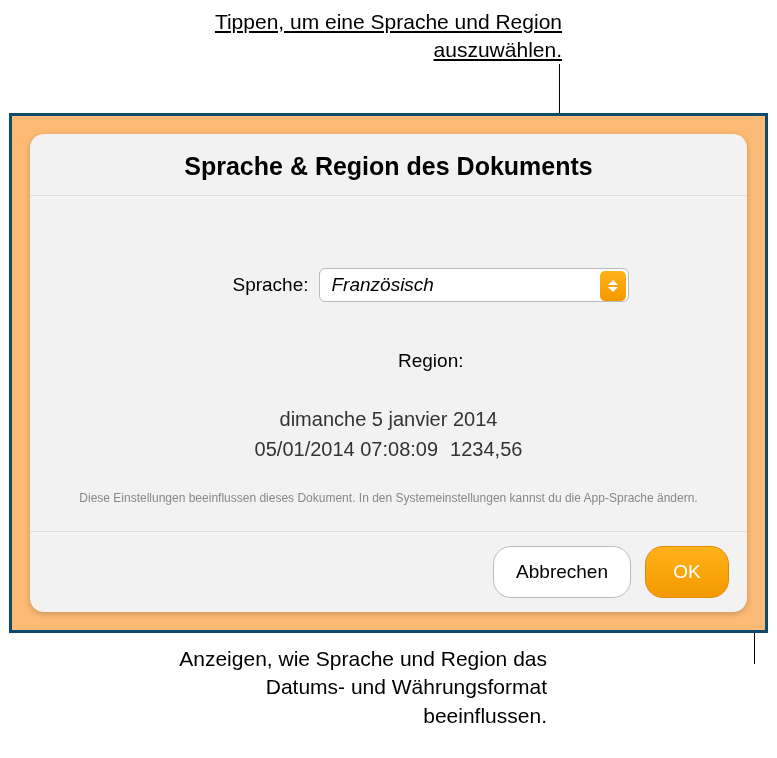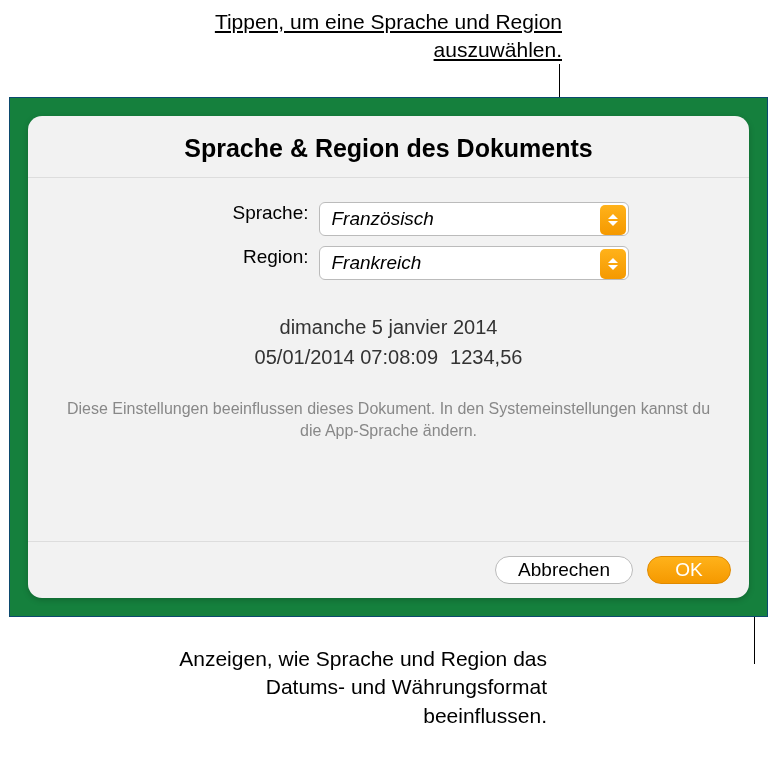--- a/index.html
+++ b/index.html
@@ -38,26 +38,26 @@
     }
     .bracket {
       position: absolute;
       border-right: 1px solid #000;
     }
     .bracket-b { border-bottom: 1px solid #000; }
     .bracket-t { border-top: 1px solid #000; }
 
     .frame {
       position: absolute;
-      top: 97px;
+      top: 113px;
       left: 9px;
       width: 759px;
       height: 520px;
-      border: 1px solid #0c4a6e;
-      background: #15803d;
+      border: 3px solid #0c4a6e;
+      background: #fdba74;
       padding: 18px;
     }
     .dialog {
       width: 100%;
       height: 100%;
       background: #f2f2f2;
       border-radius: 14px;
       box-shadow: 0 2px 6px rgba(0,0,0,0.2);
       overflow: hidden;
       display: flex;
@@ -71,22 +71,24 @@
     .dialog-header h1 {
       font-size: 25px;
       font-weight: 600;
     }
     .dialog-body {
       flex: 1;
       padding: 24px 30px 10px;
     }
     .form-row {
       display: flex;
+      align-items: center;
       margin-bottom: 10px;
       justify-content: center;
+      margin-top: 48px;
     }
     .form-row .label {
       width: 170px;
       text-align: right;
       padding-right: 10px;
       font-size: 19px;
     }
     .select {
       width: 310px;
       height: 34px;
@@ -130,35 +132,35 @@
       line-height: 1.5;
       color: #333;
     }
     .preview-row2 {
       display: flex;
       gap: 12px;
       justify-content: center;
     }
     .info {
       margin-top: 26px;
-      font-size: 16px;
+      font-size: 12px;
       color: #888;
       text-align: center;
       line-height: 1.4;
     }
     .dialog-footer {
       border-top: 1px solid #ddd;
       padding: 14px 18px;
       display: flex;
       justify-content: flex-end;
       gap: 14px;
       align-items: center;
     }
     .btn {
-      height: 28px;
+      height: 52px;
       padding: 0 22px;
       border-radius: 18px;
       font-size: 19px;
       display: flex;
       align-items: center;
       justify-content: center;
       cursor: pointer;
     }
     .btn-cancel {
       background: #fff;
@@ -200,27 +202,20 @@
         <div class="select">
           <span>Französisch</span>
           <div class="select-btn">
             <div class="chev chev-up"></div>
             <div class="chev chev-down"></div>
           </div>
         </div>
       </div>
       <div class="form-row">
         <div class="label">Region:</div>
-        <div class="select">
-          <span>Frankreich</span>
-          <div class="select-btn">
-            <div class="chev chev-up"></div>
-            <div class="chev chev-down"></div>
-          </div>
-        </div>
       </div>
 
       <div class="preview">
         <div>dimanche 5 janvier 2014</div>
         <div class="preview-row2">
           <span>05/01/2014 07:08:09</span>
           <span>1234,56</span>
         </div>
       </div>
 

